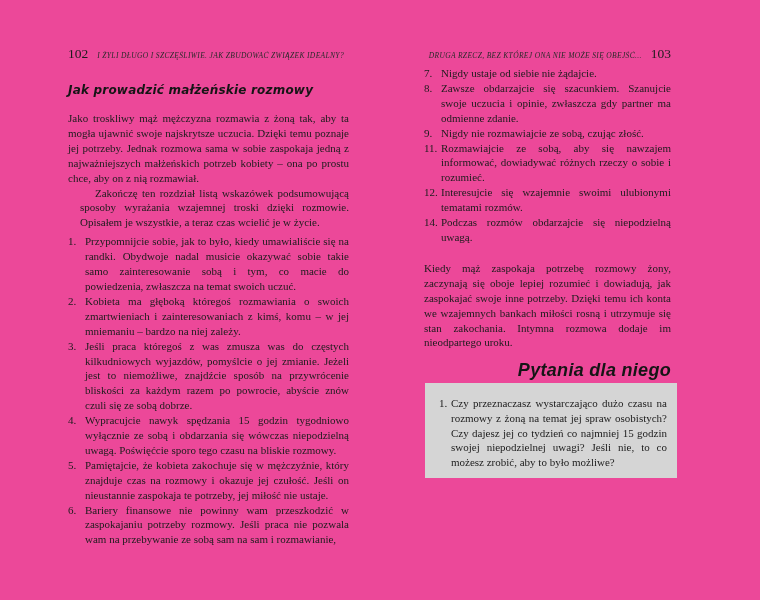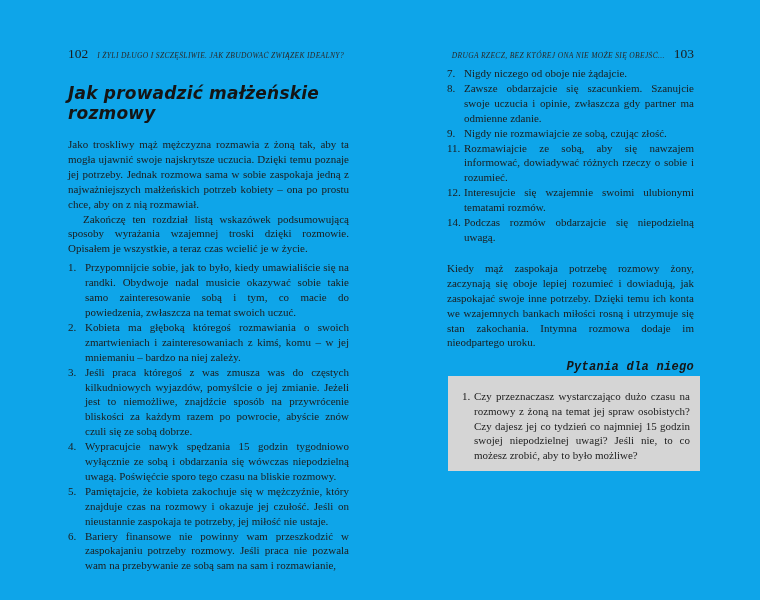--- a/index.html
+++ b/index.html
@@ -5,64 +5,64 @@
   html,body{margin:0;padding:0;}
   body{
     width:760px;height:600px;
     background:#fdfdfc;
     font-family:"Liberation Serif", serif;
     color:#1c1c1c;
     -webkit-font-smoothing:antialiased;
   }
   .canvas{
     position:relative;width:760px;height:600px;overflow:hidden;
-    background:#0ea5e9;
+    background:#ec4899;
   }
   .page{position:absolute;top:46px;}
   .page-left{left:68px;width:281px;}
-  .page-right{left:447px;width:247px;}
+  .page-right{left:424px;width:247px;}
 
   .running-head{
     display:flex;align-items:baseline;
     font-size:7.5px;font-style:italic;letter-spacing:.35px;
     color:#2a2a2a;white-space:nowrap;
   }
   .running-head.right-head{justify-content:flex-end;}
   .folio{
     font-size:13.5px;font-style:normal;letter-spacing:0;color:#1c1c1c;
   }
   .running-head.left-head .folio{margin-right:9px;}
   .running-head.right-head .folio{margin-left:9px;}
 
   .chapter-heading{
     font-family:"DejaVu Sans", sans-serif;
     font-style:italic;font-weight:bold;
-    font-size:17px;letter-spacing:.2px;
+    font-size:12px;letter-spacing:.2px;
     margin:21px 0 0 0;color:#151515;
   }
 
   .body-text{
     font-size:11px;line-height:14.9px;text-align:justify;
     margin:0;color:#1c1c1c;
   }
   .first-para{margin-top:14px;}
-  .indent-para{text-indent:15px;}
+  .indent-para{text-indent:15px;margin-left:12px;}
 
   .tip-list{list-style:none;margin:4px 0 0 0;padding:0;}
   .tip-item{display:flex;}
   .tip-num{flex:0 0 17px;font-size:11px;line-height:14.9px;}
   .tip-text{flex:1;font-size:11px;line-height:14.9px;text-align:justify;}
 
   .continuation{margin:19px 0 0 17px;}
   .closing-para{margin-top:16px;}
 
   .questions-heading{
-    font-family:Liberation Mono, monospace;
+    font-family:Liberation Sans, sans-serif;
     font-style:italic;font-weight:bold;
-    font-size:12px;letter-spacing:.3px;
+    font-size:18px;letter-spacing:.3px;
     text-align:right;margin:10px 0 0 0;color:#151515;
   }
   .questions-box{
     background:#d5d5d5;
     margin:2px -6px 0 1px;
     padding:13px 10px 9px 14px;
   }
   .q-item{display:flex;}
   .q-num{flex:0 0 12px;font-size:11px;line-height:14.6px;}
   .q-text{flex:1;font-size:11px;line-height:14.6px;text-align:justify;}
@@ -114,21 +114,21 @@
   <section class="page page-right">
     <header class="running-head right-head">
       <span class="running-title">DRUGA RZECZ, BEZ KTÓREJ ONA NIE MOŻE SIĘ OBEJŚĆ...</span>
       <span class="folio">103</span>
     </header>
 
 
     <ol class="tip-list">
       <li class="tip-item">
         <span class="tip-num">7.</span>
-        <div class="tip-text">Nigdy niczego od oboje nie żądajcie.</div>
+        <div class="tip-text">Nigdy ustaje od siebie nie żądajcie.</div>
       </li>
       <li class="tip-item">
         <span class="tip-num">8.</span>
         <div class="tip-text">Zawsze obdarzajcie się szacunkiem. Szanujcie swoje uczucia i opinie, zwłaszcza gdy partner ma odmienne zdanie.</div>
       </li>
       <li class="tip-item">
         <span class="tip-num">9.</span>
         <div class="tip-text">Nigdy nie rozmawiajcie ze sobą, czując złość.</div>
       </li>
       <li class="tip-item">

